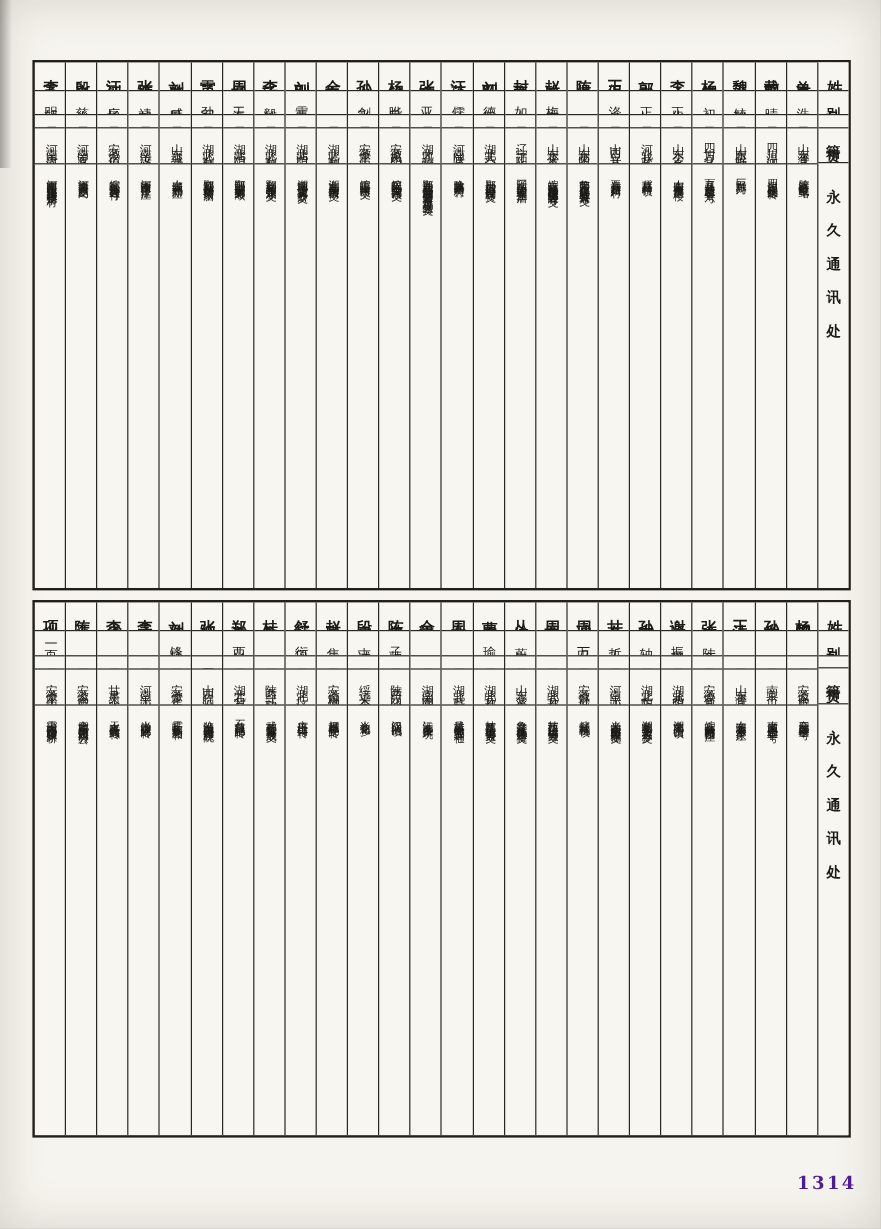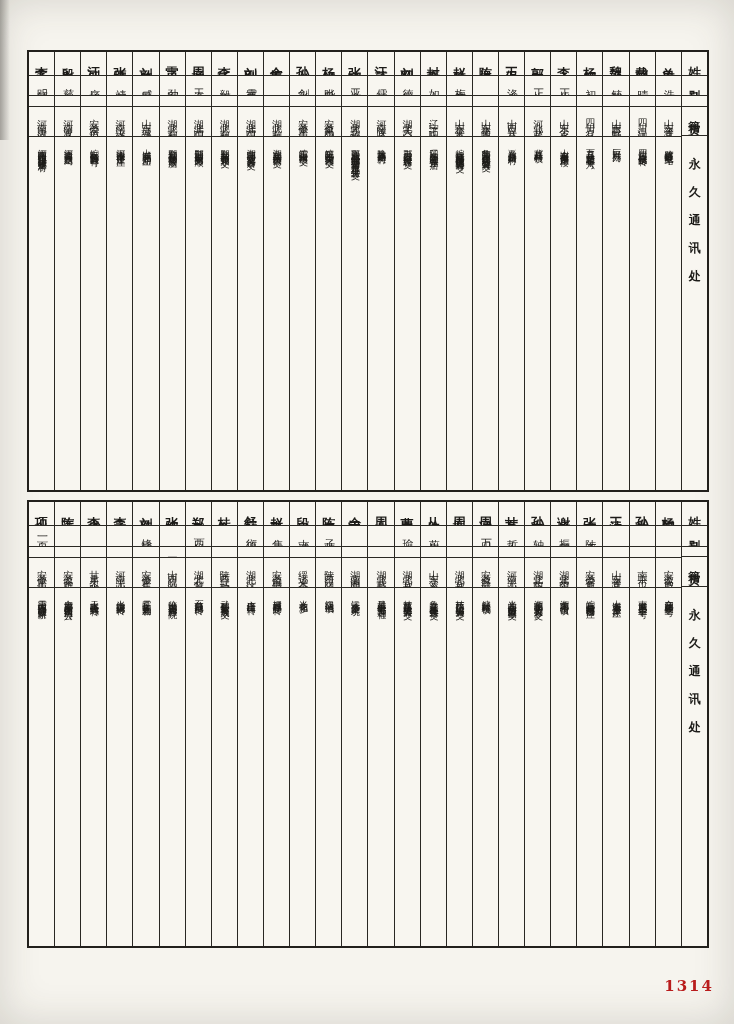--- a/index.html
+++ b/index.html
@@ -39,21 +39,21 @@
   .cell-age .vtext    { letter-spacing:2px; }
   .cell-native .vtext { letter-spacing:4px; }
   .cell-addr .vtext   { height:100%; letter-spacing:1px; line-height:11.5px; }
   .header-col { background:#f8f6f0; }
   .header-col .cell { justify-content:center; }
   .hdr { font-weight:bold; font-size:12px; letter-spacing:6px; }
   .cell-name .hdr { font-size:13px; letter-spacing:8px; line-height:14px; }
   .hdr.spread { letter-spacing:28px; line-height:13px; padding-top:6px; }
   .page-number {
     position:absolute; top:977px; right:20px;
-    font-size:15px; letter-spacing:2px; font-weight:bold; color:#b91c1c;
+    font-size:15px; letter-spacing:2px; font-weight:bold; color:#4c1d95;
     font-family:"DejaVu Serif", serif;
   }
   .smudge {
     position:absolute; left:0; top:0; width:10px; height:140px;
     background:linear-gradient(to right, rgba(40,38,33,.35), rgba(40,38,33,0));
   }
 </style>
 </head>
 <body>
 

